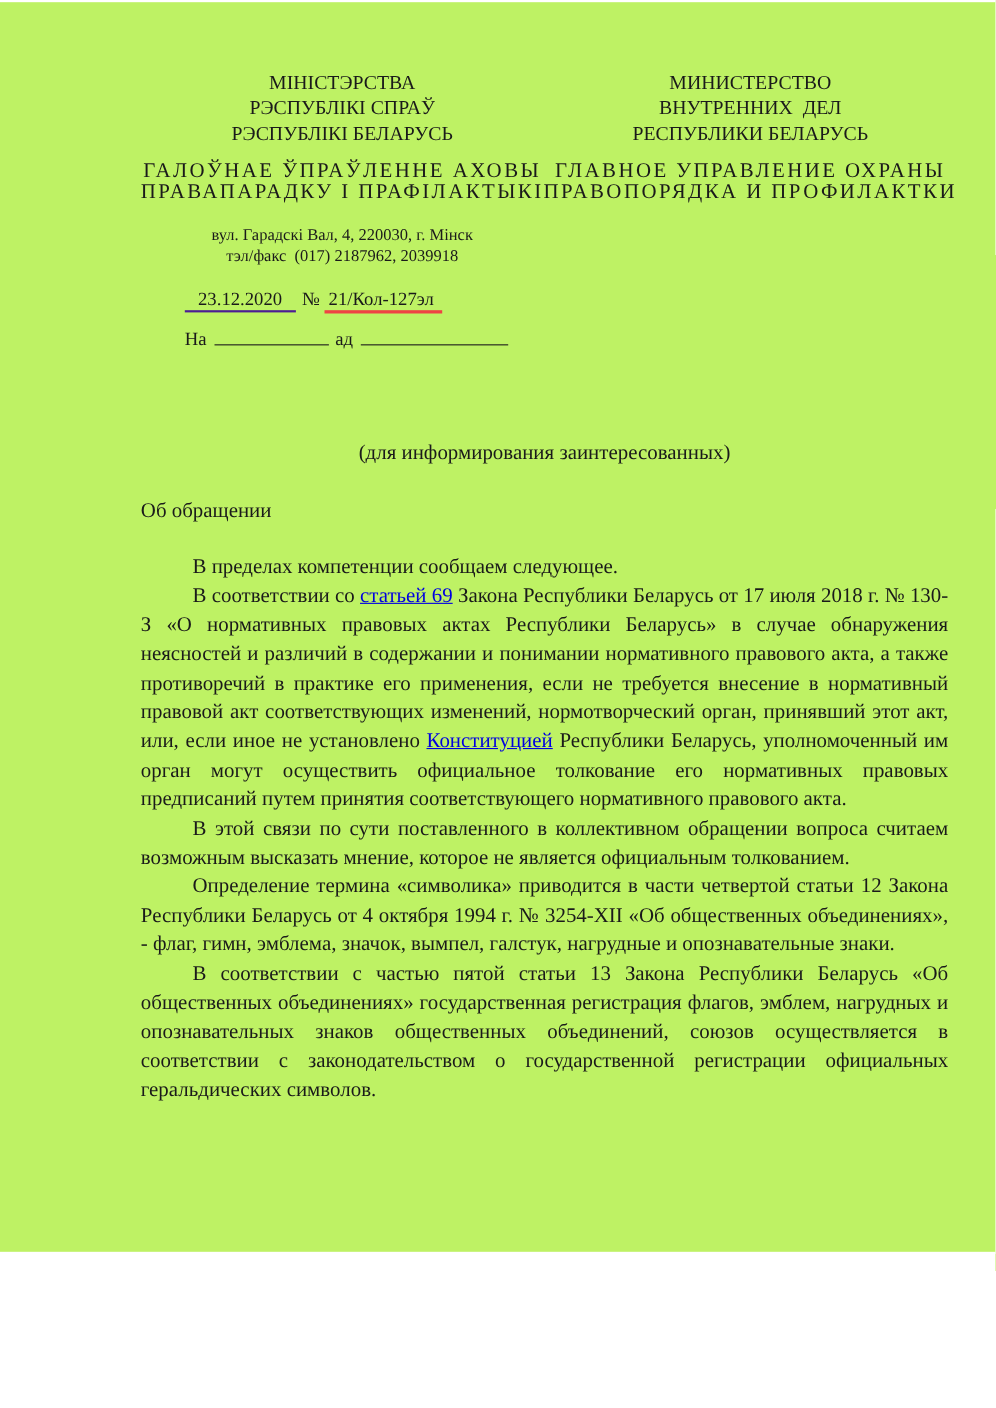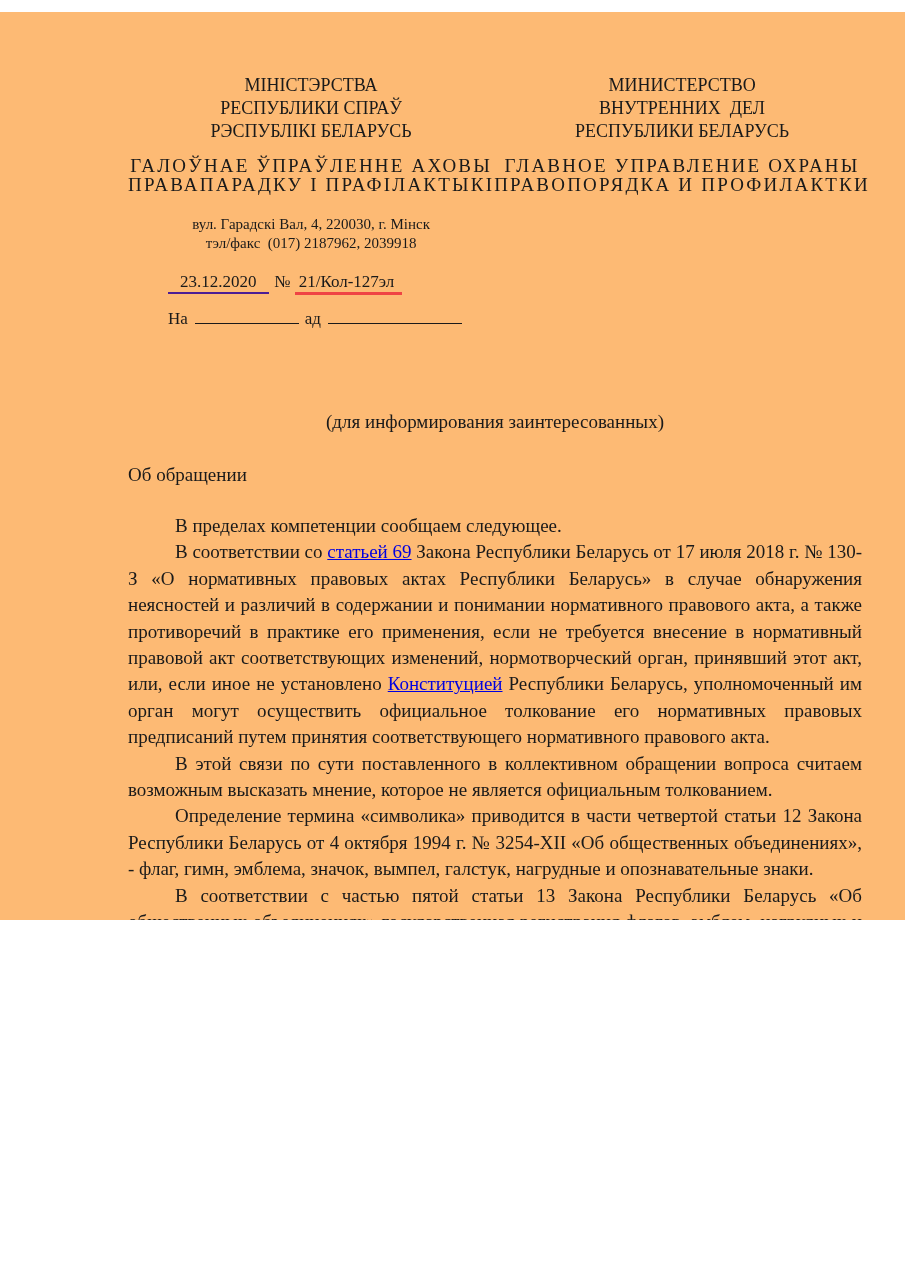--- a/index.html
+++ b/index.html
@@ -3,23 +3,23 @@
 <meta charset="utf-8">
 <style>
   html, body {
     margin: 0;
     padding: 0;
     background: #ffffff;
   }
   .page {
     position: relative;
     width: 905px;
-    height: 908px;
-    margin: 12px auto;
-    background: #fdba74;
+    height: 1136px;
+    margin: 2px auto;
+    background: #bef264;
     box-sizing: border-box;
     padding: 62px 43px 0 128px;
     font-family: "Liberation Serif", "DejaVu Serif", serif;
     color: #1a1a1a;
     overflow: hidden;
   }
 
   
   .letterhead {
     display: flex;
@@ -108,21 +108,21 @@
   }
 </style>
 </head>
 <body>
 
 <div class="page">
 
   <div class="letterhead">
     <div class="lh-col">
       <div class="ministry-line">МІНІСТЭРСТВА</div>
-      <div class="ministry-line">РЕСПУБЛИКИ СПРАЎ</div>
+      <div class="ministry-line">РЭСПУБЛІКІ СПРАЎ</div>
       <div class="ministry-line">РЭСПУБЛІКІ БЕЛАРУСЬ</div>
       <div class="dept-block">
         <div class="dept-line">ГАЛОЎНАЕ ЎПРАЎЛЕННЕ АХОВЫ</div>
         <div class="dept-line">ПРАВАПАРАДКУ І ПРАФІЛАКТЫКІ</div>
       </div>
       <div class="addr-block">
         <div class="addr-line">вул. Гарадскі Вал, 4, 220030, г. Мінск</div>
         <div class="addr-line">тэл/факс  (017) 2187962, 2039918</div>
       </div>
     </div>

